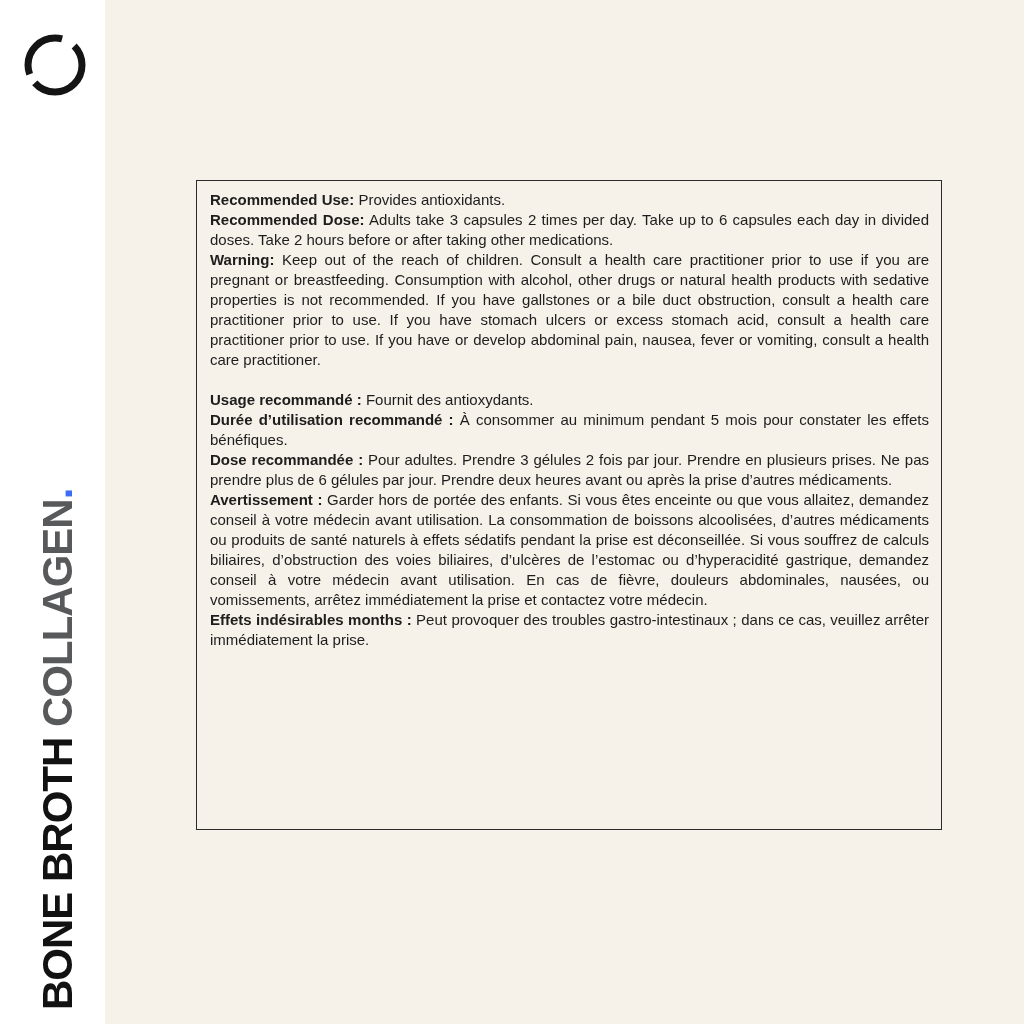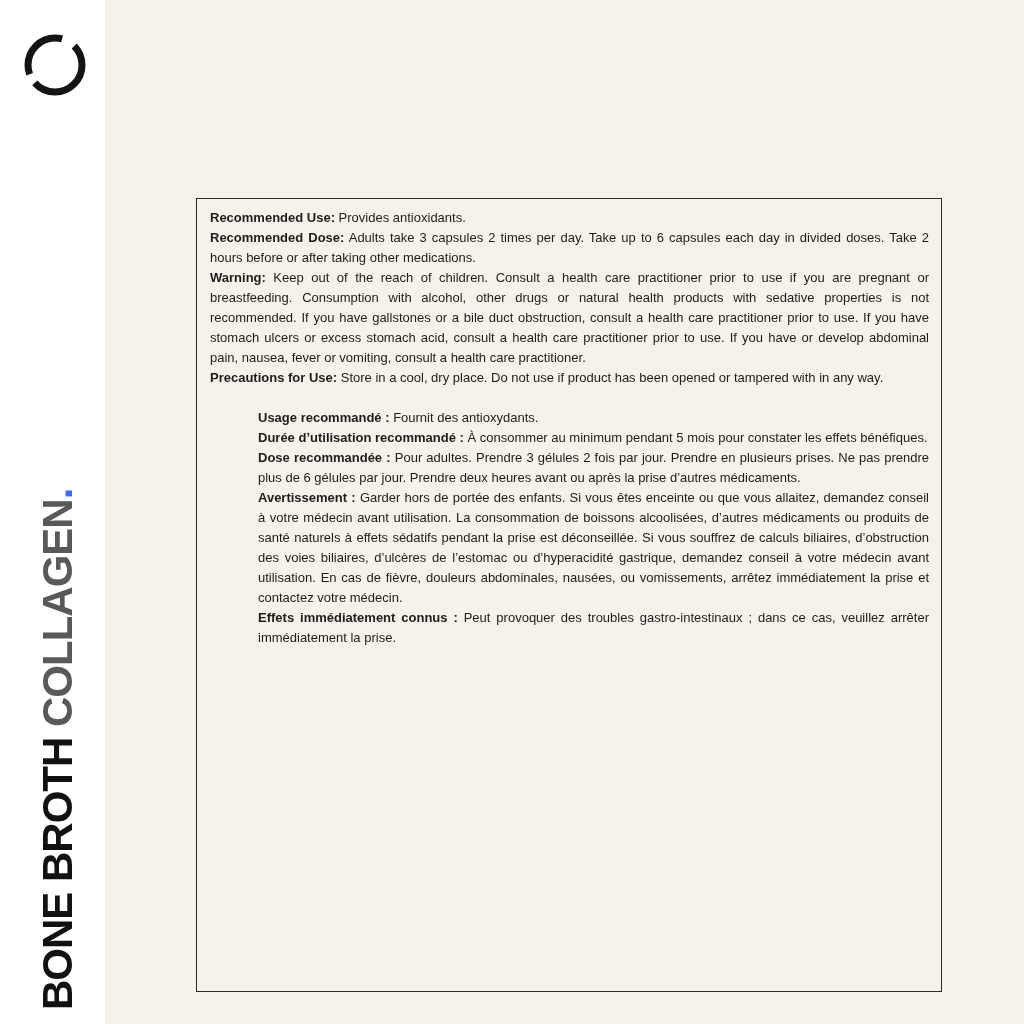--- a/index.html
+++ b/index.html
@@ -29,33 +29,33 @@
     white-space: nowrap;
     font-weight: 700;
     font-size: 42px;
     letter-spacing: -1px;
     color: #121212;
   }
   .brand-secondary { color: #58595b; }
   .brand-dot { color: #3e6cf6; }
   .panel {
     position: absolute;
-    left: 196px; top: 198px;
-    width: 746px; height: 794px;
+    left: 196px; top: 180px;
+    width: 746px; height: 650px;
     box-sizing: border-box;
     border: 1.5px solid #2b2b2b;
     padding: 9px 12px 12px 13px;
-    font-size: 13px;
+    font-size: 15px;
     line-height: 20px;
     text-align: justify;
     color: #1d1d1d;
     overflow: hidden;
   }
   .panel p { margin: 0; }
-  .block-fr { margin-top: 20px; margin-left: 48px; }
+  .block-fr { margin-top: 20px; }
   .lbl { font-weight: 700; }
 </style>
 </head>
 <body>
 
 <div class="canvas">
 
   <div class="strip">
     <svg class="logo" width="70" height="70" viewBox="0 0 70 70" aria-hidden="true">
       <circle cx="35" cy="35" r="27" fill="none" stroke="#141414" stroke-width="7" stroke-dasharray="65 10 59 14 21.6"></circle>
@@ -63,25 +63,24 @@
 
     <div class="vertical-brand"><span>BONE BROTH</span> <span class="brand-secondary">COLLAGEN</span><span class="brand-dot">.</span></div>
   </div>
 
   <div class="panel">
 
     <div class="block-en">
       <p><span class="lbl">Recommended Use:</span> <span>Provides antioxidants.</span></p>
       <p><span class="lbl">Recommended Dose:</span> <span>Adults take 3 capsules 2 times per day. Take up to 6 capsules each day in divided doses. Take 2 hours before or after taking other medications.</span></p>
       <p><span class="lbl">Warning:</span> <span>Keep out of the reach of children. Consult a health care practitioner prior to use if you are pregnant or breastfeeding. Consumption with alcohol, other drugs or natural health products with sedative properties is not recommended. If you have gallstones or a bile duct obstruction, consult a health care practitioner prior to use. If you have stomach ulcers or excess stomach acid, consult a health care practitioner prior to use. If you have or develop abdominal pain, nausea, fever or vomiting, consult a health care practitioner.</span></p>
-      <p><span class="lbl">Precautions for Use:</span> <span>Store in a cool, dry place. Do not use if product has been opened or tampered with in any way.</span></p>
     </div>
 
     <div class="block-fr">
       <p><span class="lbl">Usage recommandé :</span> <span>Fournit des antioxydants.</span></p>
       <p><span class="lbl">Durée d’utilisation recommandé :</span> <span>À consommer au minimum pendant 5 mois pour constater les effets bénéfiques.</span></p>
       <p><span class="lbl">Dose recommandée :</span> <span>Pour adultes. Prendre 3 gélules 2 fois par jour. Prendre en plusieurs prises. Ne pas prendre plus de 6 gélules par jour. Prendre deux heures avant ou après la prise d’autres médicaments.</span></p>
       <p><span class="lbl">Avertissement :</span> <span>Garder hors de portée des enfants. Si vous êtes enceinte ou que vous allaitez, demandez conseil à votre médecin avant utilisation. La consommation de boissons alcoolisées, d’autres médicaments ou produits de santé naturels à effets sédatifs pendant la prise est déconseillée. Si vous souffrez de calculs biliaires, d’obstruction des voies biliaires, d’ulcères de l’estomac ou d’hyperacidité gastrique, demandez conseil à votre médecin avant utilisation. En cas de fièvre, douleurs abdominales, nausées, ou vomissements, arrêtez immédiatement la prise et contactez votre médecin.</span></p>
-      <p><span class="lbl">Effets immédiatement connus :</span> <span>Peut provoquer des troubles gastro-intestinaux ; dans ce cas, veuillez arrêter immédiatement la prise.</span></p>
+      <p><span class="lbl">Effets indésirables months :</span> <span>Peut provoquer des troubles gastro-intestinaux ; dans ce cas, veuillez arrêter immédiatement la prise.</span></p>
     </div>
 
   </div>
 </div>
 
 </body></html>

